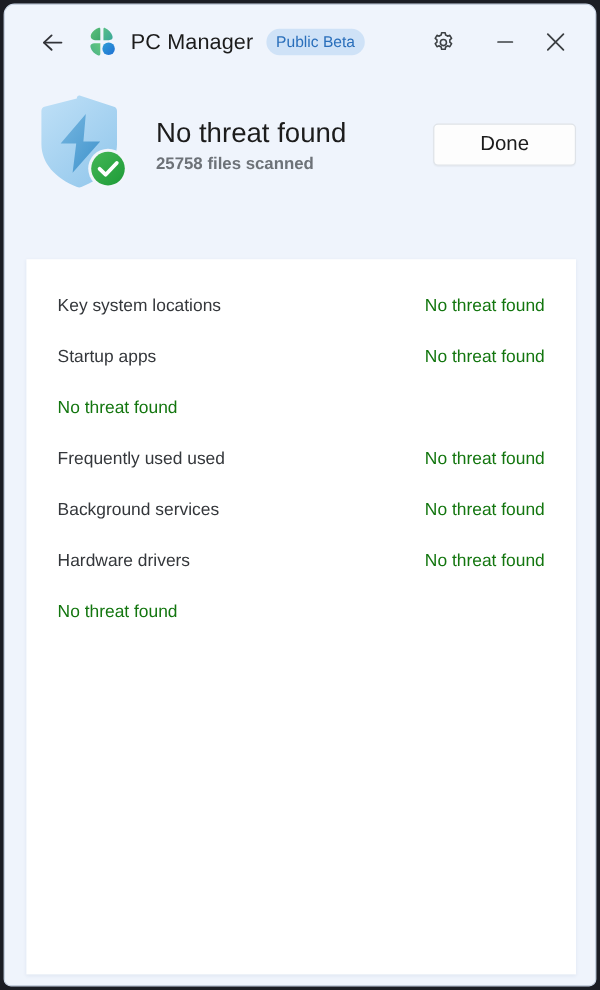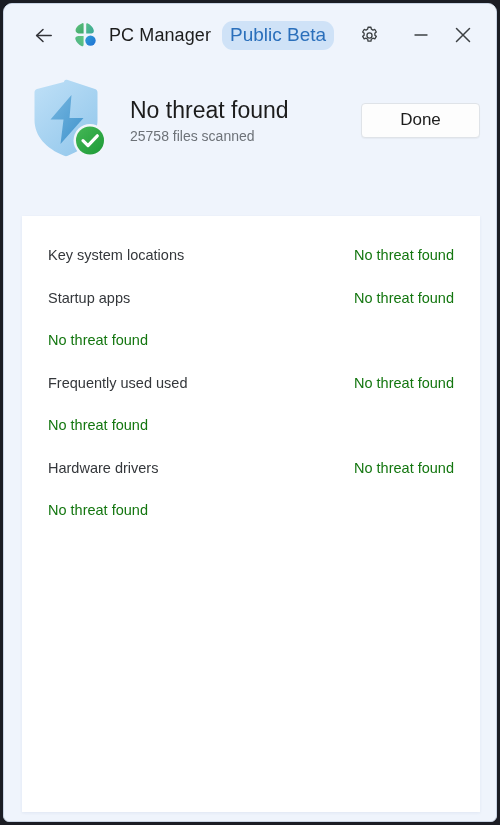--- a/index.html
+++ b/index.html
@@ -62,21 +62,21 @@
     margin-left: 11px;
     letter-spacing: 0.1px;
     white-space: nowrap;
     flex: none;
   }
 
   .beta-badge {
     margin-left: 11px;
     background: #cfe2f7;
     color: #2a6fbb;
-    font-size: 19px;
+    font-size: 13px;
     padding: 3px 8px 4px 8px;
     border-radius: 11px;
     white-space: nowrap;
     flex: none;
   }
 
   .tb-spacer { flex: 1 1 auto; }
 
   .tb-btn {
     width: 42px;
@@ -116,20 +116,21 @@
     font-size: 23px;
     color: #1c1c1c;
     line-height: 1.22;
     white-space: nowrap;
   }
   #status-sub {
     font-size: 14px;
     color: #6d7278;
     margin-top: 3px;
     white-space: nowrap;
+    font-weight: bold;
   }
 
   #done-button {
     flex: none;
     width: 119px;
     height: 35px;
     background: #fdfdfd;
     border: 1px solid #dfe3e8;
     border-radius: 4px;
     font-size: 17px;
@@ -295,20 +296,21 @@
           <div class="row-status" style="color: rgb(19, 118, 15);">No threat found</div>
         </div>
         <div class="result-row">
           <div class="row-status" style="color: rgb(19, 118, 15);">No threat found</div>
         </div>
         <div class="result-row">
           <div class="row-label">Frequently used used</div>
           <div class="row-status" style="color: rgb(19, 118, 15);">No threat found</div>
         </div>
         <div class="result-row">
+          <div class="row-label">Background services</div>
           <div class="row-status" style="color: rgb(19, 118, 15);">No threat found</div>
         </div>
         <div class="result-row">
           <div class="row-label">Hardware drivers</div>
           <div class="row-status" style="color: rgb(19, 118, 15);">No threat found</div>
         </div>
         <div class="result-row">
           <div class="row-status" style="color: rgb(19, 118, 15);">No threat found</div>
         </div>
       </div>

